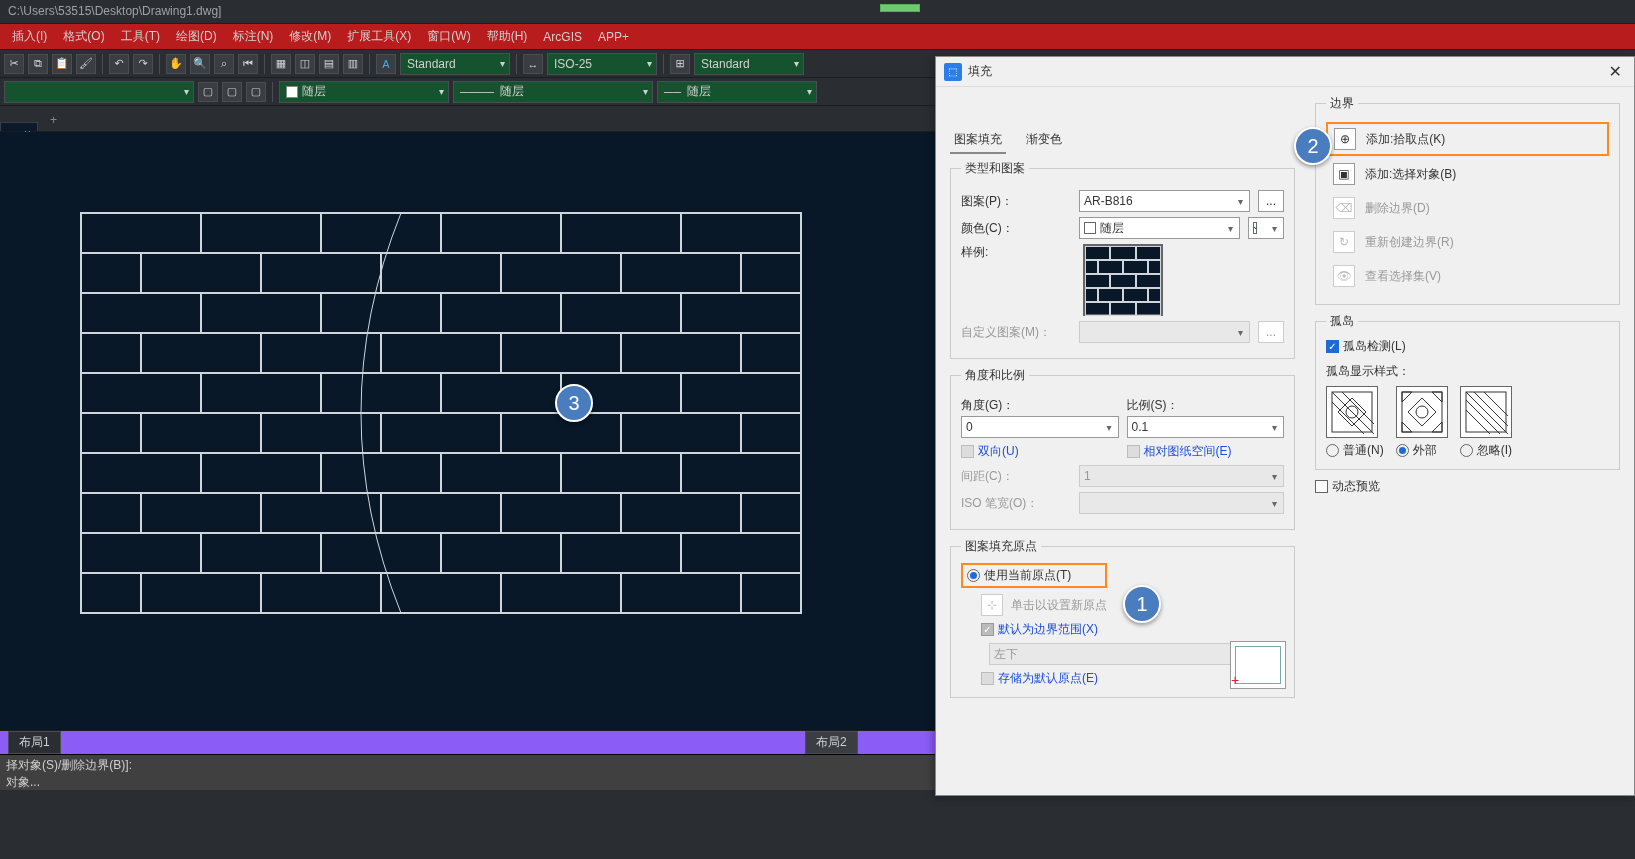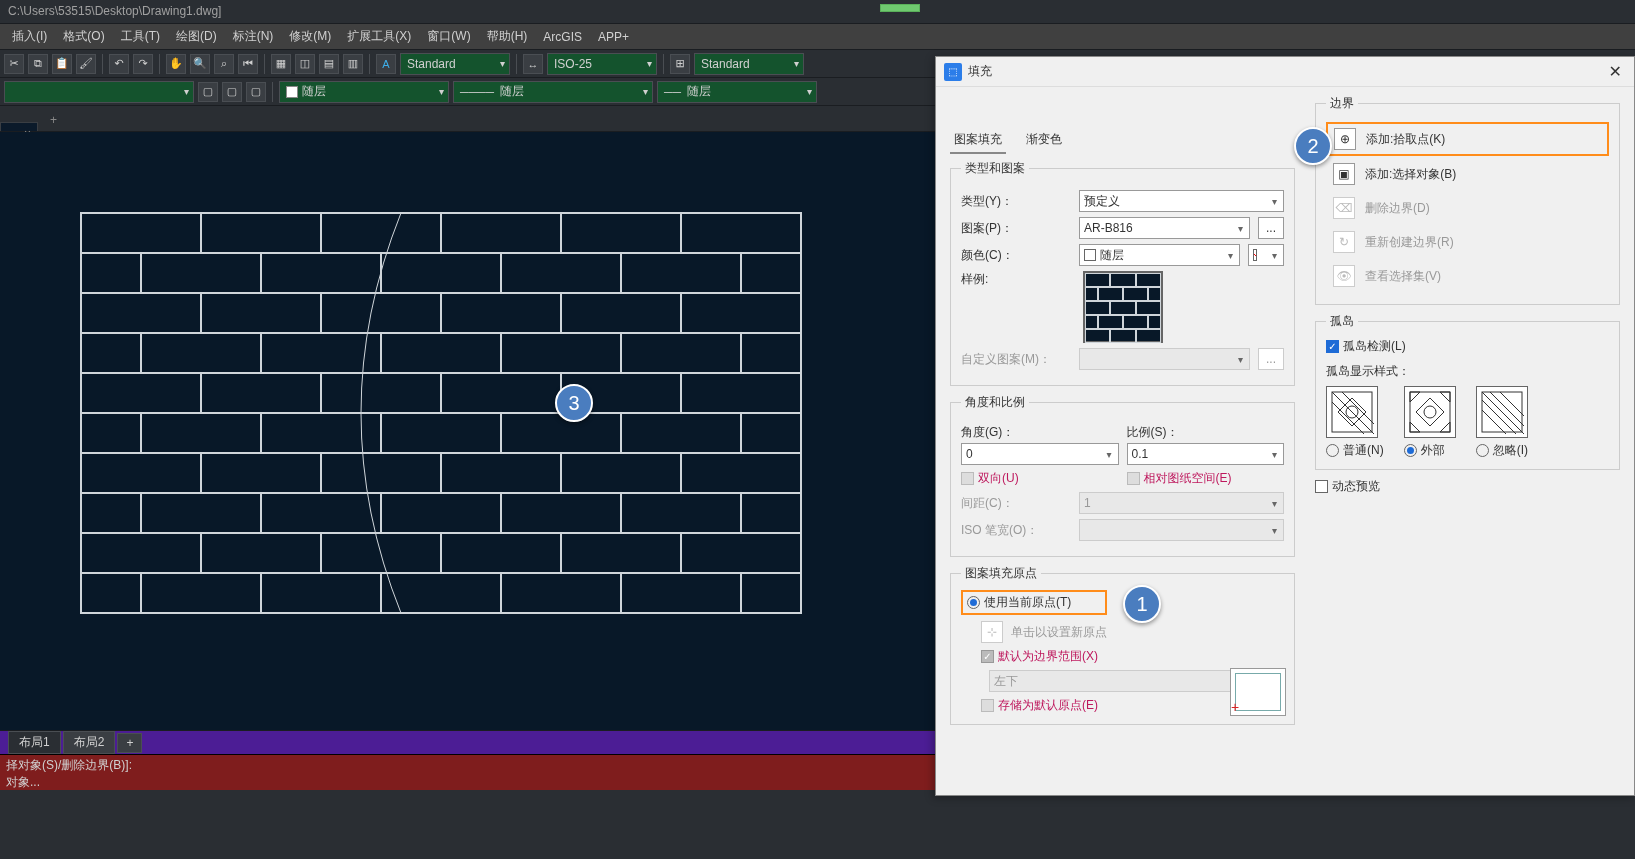--- a/index.html
+++ b/index.html
@@ -2,21 +2,21 @@
 <html><head>
 <meta charset="utf-8">
 <style>
 * { margin: 0; padding: 0; box-sizing: border-box; font-family: "Microsoft YaHei", Arial, sans-serif; font-size: 12px; }
 body { background: #2a2e33; color: #d0d0d0; width: 1635px; height: 859px; overflow: hidden; position: relative; }
 
 
 .titlebar { height: 24px; background: #2a2e33; color: #a0a0a0; padding: 4px 8px; border-bottom: 1px solid #1a1d21; }
 
 
-.menubar { height: 26px; background: #404040; display: flex; align-items: center; padding: 0 4px; border-bottom: 1px solid #1a1d21; }
+.menubar { height: 26px; background: #b91c1c; display: flex; align-items: center; padding: 0 4px; border-bottom: 1px solid #1a1d21; }
 .menubar .menuitem { padding: 4px 8px; cursor: pointer; }
 
 
 .toolbar { height: 28px; background: #2a2e33; display: flex; align-items: center; padding: 0 4px; border-bottom: 1px solid #1a1d21; gap: 4px; }
 .tool-icon { width: 20px; height: 20px; background: #3a3e43; border: 1px solid #4a4e53; display: flex; align-items: center; justify-content: center; font-size: 11px; cursor: pointer; }
 .tool-sep { width: 1px; height: 20px; background: #4a4e53; margin: 0 2px; }
 .tool-combo { height: 22px; background: #14532d; border: 1px solid #4a4e53; padding: 0 20px 0 6px; display: flex; align-items: center; position: relative; min-width: 100px; }
 .tool-combo::after { content: "▾"; position: absolute; right: 4px; font-size: 10px; }
 .tool-swatch { width: 12px; height: 12px; border: 1px solid #888; display: inline-block; margin-right: 4px; }
 
@@ -27,25 +27,25 @@
 .ftab-add { padding: 4px 10px; color: #888; cursor: pointer; }
 
 
 .canvas { position: relative; background: #081828; height: 598px; }
 .brickwall { position: absolute; left: 80px; top: 80px; border: 1px solid #cfd5da; }
 .brow { display: flex; }
 .brick { width: 120px; height: 40px; border: 1px solid #cfd5da; }
 .brick.half { width: 60px; }
 
 
-.layouts { height: 24px; background: #4c1d95; display: flex; align-items: center; padding: 0 8px; gap: 2px; border-top: 1px solid #1a1d21; }
+.layouts { height: 24px; background: #8b5cf6; display: flex; align-items: center; padding: 0 8px; gap: 2px; border-top: 1px solid #1a1d21; justify-content: space-between; }
 .layout-tab { padding: 2px 10px; background: #3a3e43; border: 1px solid #4a4e53; }
 .layout-tab.active { background: #2a2e33; }
 .layout-add { padding: 2px 8px; background: #3a3e43; border: 1px solid #4a4e53; }
-.cmd { height: 36px; background: #7f1d1d; color: #d0d0d0; padding: 2px 6px; font-family: monospace; border-top: 1px solid #000; }
+.cmd { height: 36px; background: #404040; color: #d0d0d0; padding: 2px 6px; font-family: monospace; border-top: 1px solid #000; }
 
 
 .dialog { position: absolute; top: 56px; right: 0; width: 700px; height: 740px; background: #f0f0f0; color: #333; border: 1px solid #888; box-shadow: -2px 2px 8px rgba(0,0,0,.3); display: flex; flex-direction: column; }
 .dialog-title { height: 30px; display: flex; align-items: center; justify-content: space-between; padding: 0 8px; border-bottom: 1px solid #ddd; }
 .dialog-title .tleft { display: flex; align-items: center; gap: 6px; }
 .dialog-title .ticon { width: 18px; height: 18px; background: #2b7de9; display: inline-flex; align-items: center; justify-content: center; color: #fff; font-size: 10px; border-radius: 2px; }
 .dialog-close { font-size: 16px; cursor: pointer; padding: 0 4px; }
 .dialog-body { flex: 1; padding: 8px 14px; overflow: hidden; display: flex; gap: 20px; }
 .dcol-left { width: 345px; }
 .dcol-right { flex: 1; }
@@ -67,27 +67,27 @@
 .sample { width: 80px; height: 72px; border: 2px solid #666; margin-left: 4px; background: #081828; position: relative; }
 .sample .sbrow { display: flex; }
 .sample .sbrick { flex: 1; height: 14px; border: 1px solid #cfd5da; }
 .radio, .check { display: flex; align-items: center; gap: 4px; cursor: pointer; }
 .radio .r { width: 13px; height: 13px; border: 1px solid #666; border-radius: 50%; display: inline-flex; align-items: center; justify-content: center; }
 .radio.sel .r::after { content: ""; width: 7px; height: 7px; background: #1e6bd6; border-radius: 50%; }
 .check .c { width: 13px; height: 13px; border: 1px solid #666; background: #fff; display: inline-flex; align-items: center; justify-content: center; }
 .check.sel .c { background: #1e6bd6; border-color: #1e6bd6; }
 .check.sel .c::after { content: "✓"; color: #fff; font-size: 10px; }
 .check.disabled .c { background: #ddd; border-color: #bbb; }
-.check.disabled { color: #be185d; }
+.check.disabled { color: #1d4ed8; }
 .bbutton { display: flex; align-items: center; gap: 10px; padding: 4px 6px; border: 1px solid transparent; cursor: pointer; margin: 2px 0; }
 .bbutton.disabled { color: #999; cursor: default; }
 .bicon { width: 22px; height: 22px; border: 1px solid #999; background: #fff; display: inline-flex; align-items: center; justify-content: center; }
 .bicon.disabled { border-color: #ccc; color: #bbb; }
 .highlight-orange { border: 2px solid #ff8c1a !important; }
-.island-styles { display: flex; gap: 20px; margin-top: 6px; }
+.island-styles { display: flex; gap: 12px; margin-top: 6px; }
 .island-opt { text-align: center; }
 .island-prev { width: 52px; height: 52px; border: 1px solid #666; margin-bottom: 4px; background: #fff; display: flex; align-items: center; justify-content: center; }
 .dialog-footer { height: 40px; border-top: 1px solid #ddd; display: flex; align-items: center; justify-content: flex-end; padding: 0 10px; gap: 8px; }
 .dbtn { min-width: 72px; height: 26px; border: 1px solid #999; background: #fdfdfd; display: flex; align-items: center; justify-content: center; cursor: pointer; }
 .dbtn.w40 { min-width: 30px; }
 
 .callout { position: absolute; width: 38px; height: 38px; background: #4a7dbf; border: 2px solid #fff; border-radius: 50%; color: #fff; font-size: 20px; display: flex; align-items: center; justify-content: center; box-shadow: 0 2px 4px rgba(0,0,0,.4); z-index: 100; }
 
 .disabled-text { color: #999 !important; }
 
@@ -295,26 +295,20 @@
 
     <div class="dcol-left">
       <div class="dtabs">
         <div class="dtab active">图案填充</div>
         <div class="dtab">渐变色</div>
       </div>
 
       <fieldset>
         <legend>类型和图案</legend>
         <div class="frow">
-          <span class="flabel">类型(Y)：</span>
-          <div class="fcombo">
-              <span>预定义</span>
-            </div>
-        </div>
-        <div class="frow">
           <span class="flabel">图案(P)：</span>
           <div class="fcombo">
               <span>AR-B816</span>
             </div>
           <div class="fbtn-small">...</div>
         </div>
         <div class="frow">
           <span class="flabel">颜色(C)：</span>
           <div class="fcombo" style="flex:1">
               <span class="swatch-box"></span>

